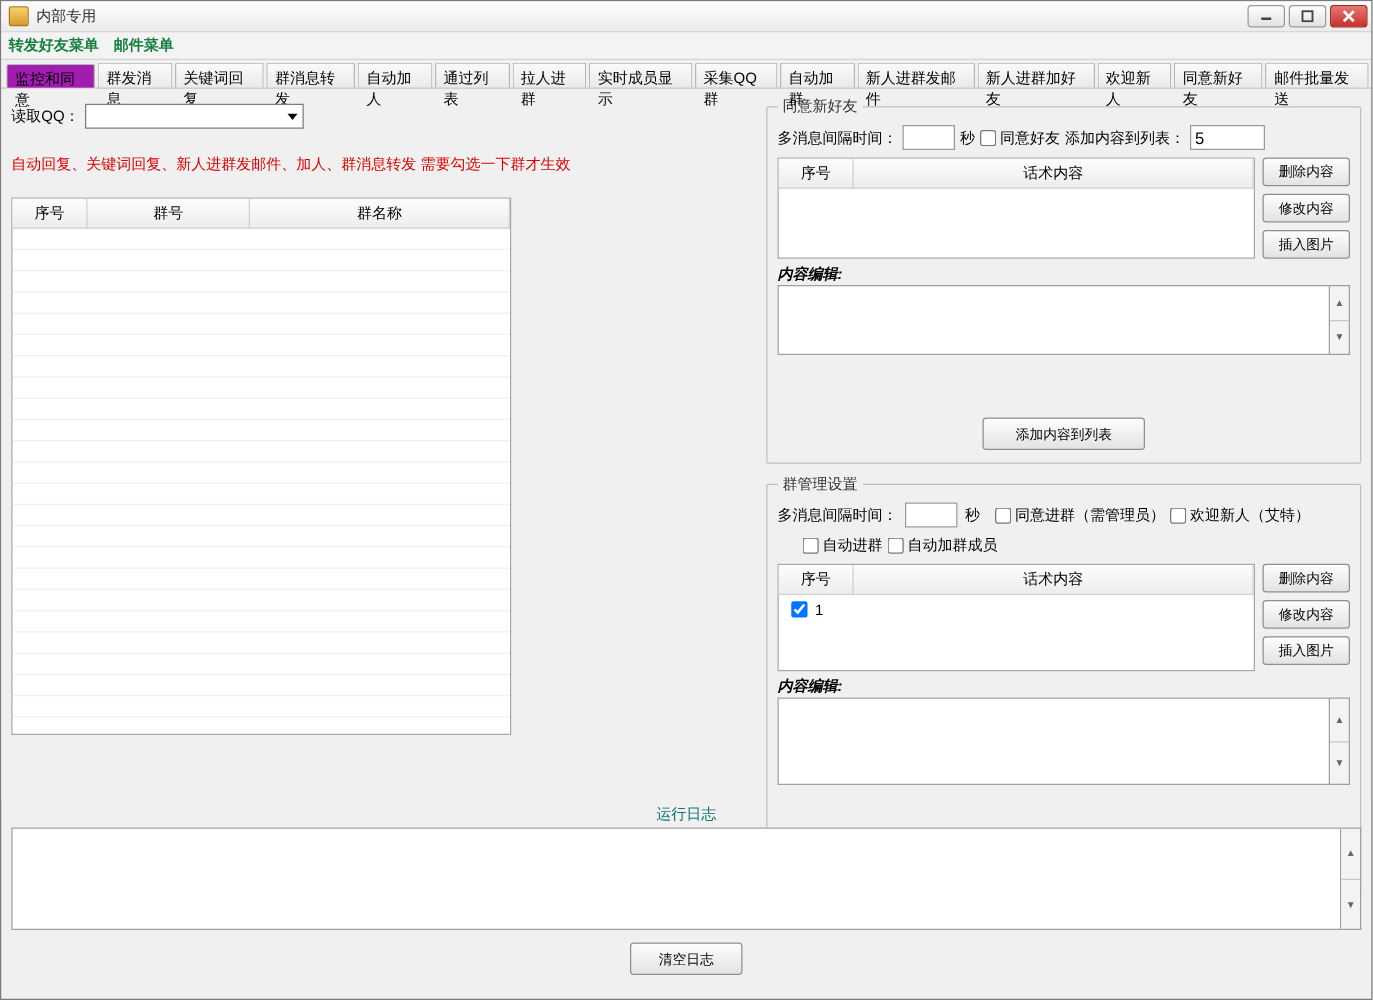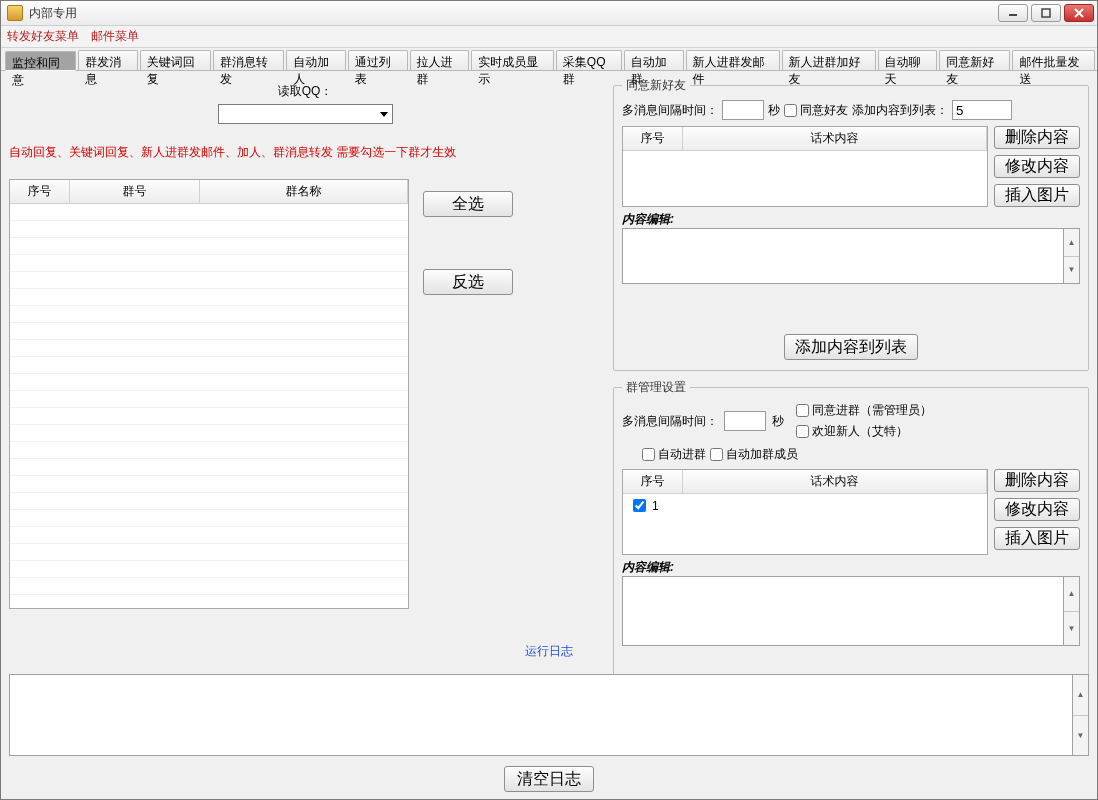--- a/index.html
+++ b/index.html
@@ -11,44 +11,44 @@
   .titlebar .ticon { width: 16px; height: 16px; margin: 0 6px; background: linear-gradient(#f6d36a,#d99a2b); border: 1px solid #a87b1f; border-radius: 2px; }
   .titlebar .title { flex: 1; color: #333; }
   .winbtns { display: flex; padding-right: 3px; gap: 3px; }
   .winbtn { width: 30px; height: 18px; border: 1px solid #9a9a9a; border-radius: 3px; background: linear-gradient(#fefefe,#e2e2e2); display: flex; align-items: center; justify-content: center; cursor: pointer; }
   .winbtn.close { background: linear-gradient(#e67873,#c9302c); border-color: #a02622; }
   .winbtn svg { display: block; }
   .winbtn.min svg, .winbtn.max svg { stroke:#444; }
 
   
   .menubar { height: 22px; background: #f3f3f3; border-bottom: 1px solid #d4d4d4; display: flex; align-items: center; padding-left: 6px; gap: 12px; }
-  .menubar span { cursor: pointer; color: #b91c1c; }
+  .menubar span { cursor: pointer; color: #15803d; font-weight: bold; }
 
   
   .tabstrip { display: flex; background: #f0f0f0; border-bottom: 1px solid #b8b8b8; padding-left: 4px; height: 23px; }
   .tab { padding: 3px 6px; border: 1px solid #b8b8b8; border-bottom: none; background: linear-gradient(#fafafa,#eaeaea); margin-right: 2px; margin-top: 2px; border-radius: 2px 2px 0 0; font-size: 12px; cursor: pointer; position: relative; }
-  .tab.active { background: #a3a3a3; border-bottom: 1px solid #fff; top: 1px; }
+  .tab.active { background: #a21caf; border-bottom: 1px solid #fff; top: 1px; }
 
   
   .content { background: #f0f0f0; padding: 6px 8px; height: 570px; display: flex; gap: 12px; }
 
   .left-pane { width: 592px; display: flex; flex-direction: column; }
-  .read-row { margin-top: 6px; display: flex; align-items: center; gap: 4px; flex-direction: column; }
+  .read-row { margin-top: 6px; display: flex; align-items: center; gap: 4px; }
   .combo { width: 175px; height: 20px; border: 1px solid #7a7a7a; background: #fff; position: relative; }
   .combo::after { content:''; position:absolute; right:4px; top:7px; border-left:4px solid transparent; border-right:4px solid transparent; border-top:5px solid #000; }
   .warn { color: #d90000; margin-top: 20px; }
   .gl-row { display: flex; margin-top: 18px; gap: 14px; }
   .grouplist { width: 400px; height: 430px; border: 1px solid #a8a8a8; background: #fff; }
   .grouplist .head { display:flex; background:linear-gradient(#fdfdfd,#ececec); }
   .grouplist .head div { border-right:1px solid #d0d0d0; border-bottom:1px solid #d0d0d0; padding:3px 6px; text-align:center; }
   .grouplist .body { height: calc(100% - 22px); position:relative; overflow:hidden; }
   .grouplist .body .rowline { height:17px; border-bottom:1px solid #f0f0f0; }
   .sidebtns { display:flex; flex-direction:column; gap:52px; margin-top:12px; }
 
-  .btn { display:inline-flex; align-items:center; justify-content:center; min-width:90px; height:26px; padding:0 10px; border:1px solid #8e8e8e; border-radius:3px; background:linear-gradient(#fdfdfd,#e3e3e3); cursor:pointer; font-size:16px; }
+  .btn { display:inline-flex; align-items:center; justify-content:center; min-width:90px; height:26px; padding:0 10px; border:1px solid #8e8e8e; border-radius:3px; background:linear-gradient(#fdfdfd,#e3e3e3); cursor:pointer; font-size:11px; }
   .btn.small { min-width:70px; height:23px; }
 
   .right-pane { flex:1; display:flex; flex-direction:column; gap:8px; }
   fieldset { border:1px solid #c0c0c0; border-radius:2px; margin:0; padding:6px 8px 10px; background:#f0f0f0; }
   legend { padding:0 4px; color:#333; }
   .fs-row { display:flex; align-items:center; gap:4px; flex-wrap:wrap; }
   .txt { height:20px; border:1px solid #9a9a9a; background:#fff; padding:0 3px; }
   .w40 { width:42px; }
   .w60 { width:60px; }
   .chk { display:inline-flex; align-items:center; gap:3px; }
@@ -68,21 +68,21 @@
   .editor-wrap { display:flex; }
   .editor { flex:1; height:56px; border:1px solid #a0a0a0; background:#fff; }
   .spin { width:16px; border:1px solid #a0a0a0; border-left:none; background:#f3f3f3; display:flex; flex-direction:column; }
   .spin div { flex:1; display:flex; align-items:center; justify-content:center; font-size:8px; color:#666; border-bottom:1px solid #c7c7c7; cursor:pointer; }
   .spin div:last-child { border-bottom:none; }
   .center { text-align:center; margin-top:10px; }
   .center .btn { min-width:130px;margin-top:40px; }
 
   
   .log-area { padding:2px 8px 8px; }
-  .log-title { text-align:center; color:#1d4ed8; margin-bottom:14px; }
+  .log-title { text-align:center; color:#0f766e; margin-bottom:2px; }
   .log-box { display:flex; }
   .log-text { flex:1; height:82px; border:1px solid #a0a0a0; background:#fff; }
   .log-center { text-align:center; margin-top:10px; }
 </style>
 </head>
 <body>
 
 <div class="titlebar">
   <div class="ticon"></div>
   <div class="title">内部专用</div>
@@ -117,21 +117,21 @@
   <div class="tab">关键词回复</div>
   <div class="tab">群消息转发</div>
   <div class="tab">自动加人</div>
   <div class="tab">通过列表</div>
   <div class="tab">拉人进群</div>
   <div class="tab">实时成员显示</div>
   <div class="tab">采集QQ群</div>
   <div class="tab">自动加群</div>
   <div class="tab">新人进群发邮件</div>
   <div class="tab">新人进群加好友</div>
-  <div class="tab">自动聊天</div>
+  <div class="tab">欢迎新人</div>
   <div class="tab">同意新好友</div>
   <div class="tab">邮件批量发送</div>
 </div>
 
 <div class="content">
 
   <div class="left-pane">
     <div class="read-row">
       <span>读取QQ：</span>
       <div class="combo"></div>
@@ -164,24 +164,20 @@
           <div class="rowline"></div>
             <div class="rowline"></div>
             <div class="rowline"></div>
             <div class="rowline"></div>
             <div class="rowline"></div>
           <div class="rowline"></div>
             <div class="rowline"></div>
             <div class="rowline"></div>
             <div class="rowline"></div>
         </div>
-      </div>
-      <div class="sidebtns">
-        <button class="btn">全选</button>
-        <button class="btn">反选</button>
       </div>
     </div>
   </div>
 
   <div class="right-pane">
 
     <fieldset>
       <legend>同意新好友</legend>
       <div class="fs-row">
         <span>多消息间隔时间：</span>
@@ -218,21 +214,21 @@
       </div>
       <div class="center"><button class="btn">添加内容到列表</button></div>
     </fieldset>
 
     <fieldset>
       <legend>群管理设置</legend>
       <div class="fs-row" style="gap:6px;">
         <span>多消息间隔时间：</span>
         <input class="txt w40" style="">
         <span>秒</span>
-        <div style="display:flex; flex-direction:column; gap:4px; margin-left:6px;">
+        <div style="display:flex; flex-direction:row; gap:4px; margin-left:6px;align-items:flex-end;">
           <label class="chk">
               <input type="checkbox" style="">
               <span>同意进群（需管理员）</span>
             </label>
           <label class="chk">
               <input type="checkbox" style="">
               <span>欢迎新人（艾特）</span>
             </label>
         </div>
         <div style="display:flex; flex-direction:row; gap:4px; margin-left:20px;">

